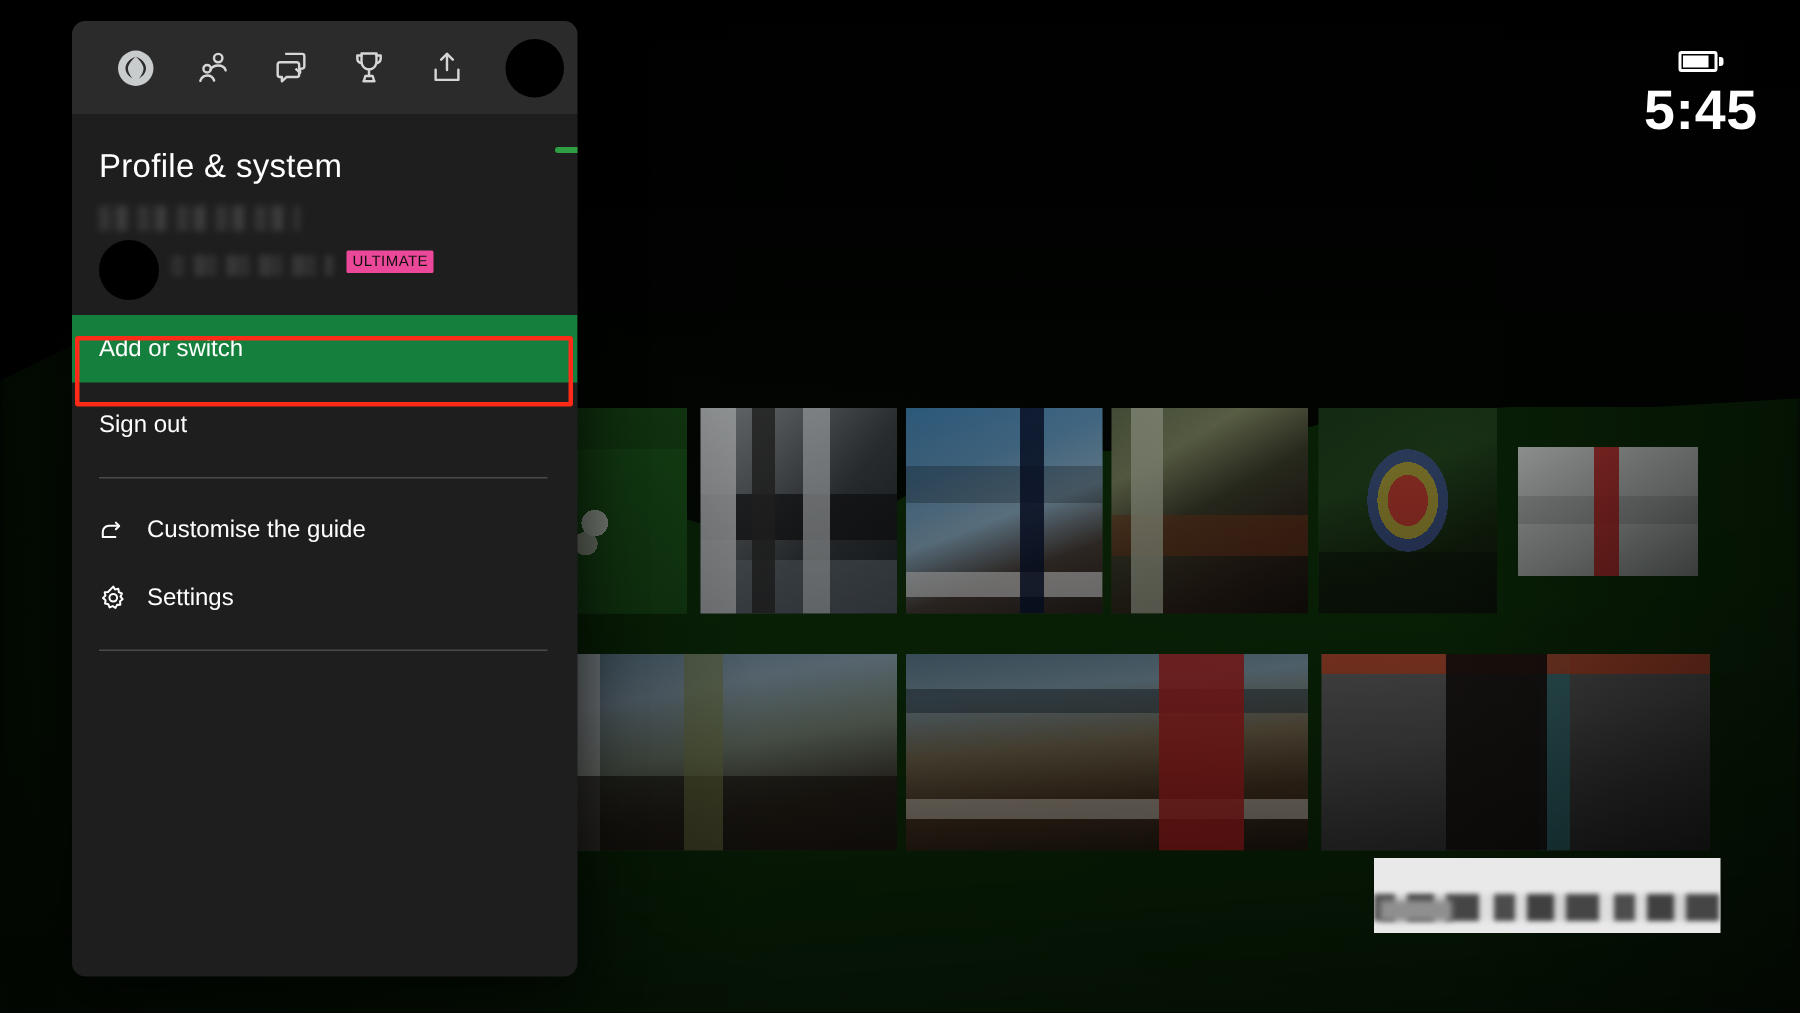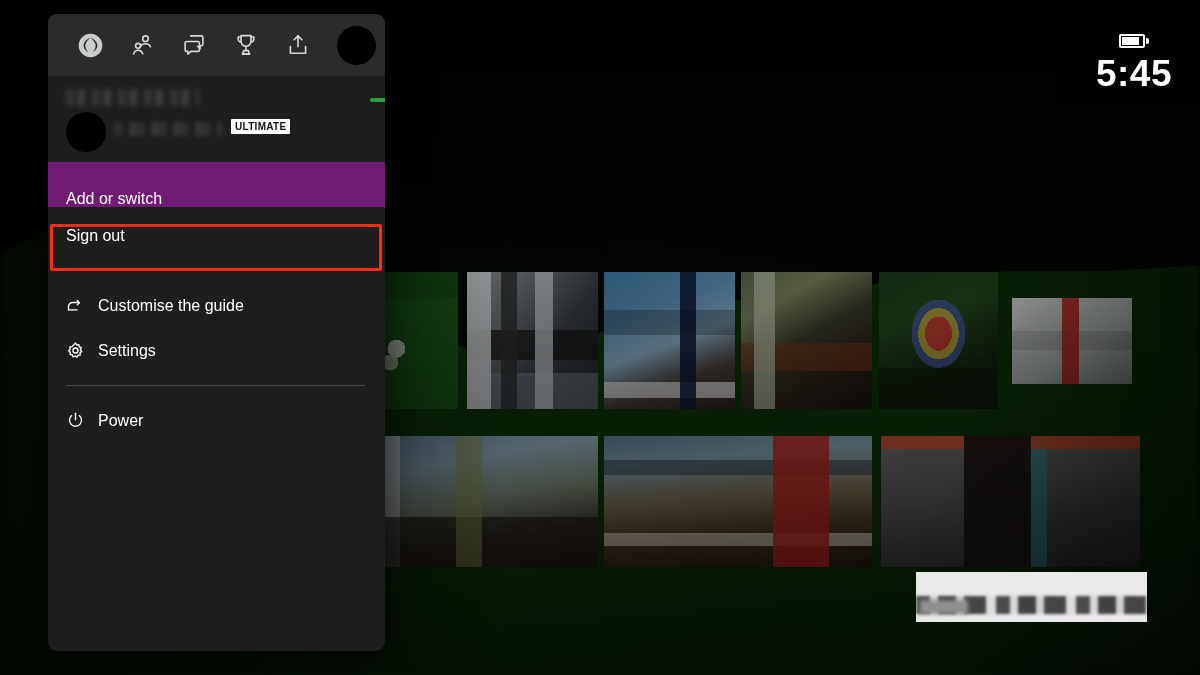--- a/index.html
+++ b/index.html
@@ -197,44 +197,43 @@
         #333333 0px, #333333 9px,
         #1d1d1d 9px, #1d1d1d 15px,
         #3d3d3d 15px, #3d3d3d 22px);
     filter: blur(2.2px);
     opacity: 0.8;
     border-radius: 2px;
   }
   .ultimate-badge {
     position: absolute;
     left: 183px; top: 35px;
-    background: #ffffff;
+    background: #ec4899;
     color: #111111;
     font-size: 10px;
-    font-weight: bold;
+    font-weight: normal;
     letter-spacing: 0.3px;
     padding: 2px 4px 2px 4px;
     border-radius: 1px;
     line-height: 1.1;
   }
 
   
   .row {
     position: relative;
     height: 45px;
     display: flex;
     align-items: center;
     padding-left: 18px;
     color: #ffffff;
     font-size: 16px;
   }
   .row.selected {
-    background: #701a75;
+    background: #15803d;
     margin: 0 0 0 0;
-    align-items: flex-end;
   }
   .row .row-icon {
     width: 26px;
     display: flex; align-items: center; justify-content: flex-start;
     margin-right: 6px;
   }
   .row .row-label { line-height: 1; }
 
   .divider {
     height: 1px;
@@ -446,20 +445,21 @@
 
       <div class="tab-avatar">
         <div class="avatar-dot"></div>
       </div>
 
     </div>
     <div class="tab-underline"></div>
 
     <div class="guide-body">
 
+      <div class="panel-title">Profile &amp; system</div>
 
       <div class="account">
         <div class="gamertag-blur"></div>
         <div class="account-avatar"></div>
         <div class="sub-blur"></div>
         <div class="ultimate-badge">ULTIMATE</div>
       </div>
 
       <div class="row selected">
         <span class="row-label">Add or switch</span>
@@ -488,28 +488,19 @@
             <circle cx="12" cy="12" r="3.2"></circle>
             <path d="M12 2.6l1.5 2.4 2.8-.5.4 2.8 2.6 1.1-1.2 2.6 1.8 2.2-2.2 1.8.3 2.8-2.8.2-1.3 2.5-2.4-1.5-2.6 1.1-1-2.6-2.8-.6.4-2.8-2.1-1.9 2-2-.6-2.8 2.8-.3z"></path>
           </svg>
         </span>
         <span class="row-label">Settings</span>
       </div>
 
       <div class="divider"></div>
 
 
-      <div class="row">
-        <span class="row-icon">
-          <svg width="19" height="19" viewBox="0 0 24 24" fill="none" stroke="#ffffff" stroke-width="1.7" stroke-linecap="round">
-            <path d="M12 2.8v8.4"></path>
-            <path d="M7.2 5.8a7.6 7.6 0 1 0 9.6 0"></path>
-          </svg>
-        </span>
-        <span class="row-label">Power</span>
-      </div>
 
     </div>
   </div>
 
   <div class="annot"></div>
 
 </div>
 
 </body></html>

